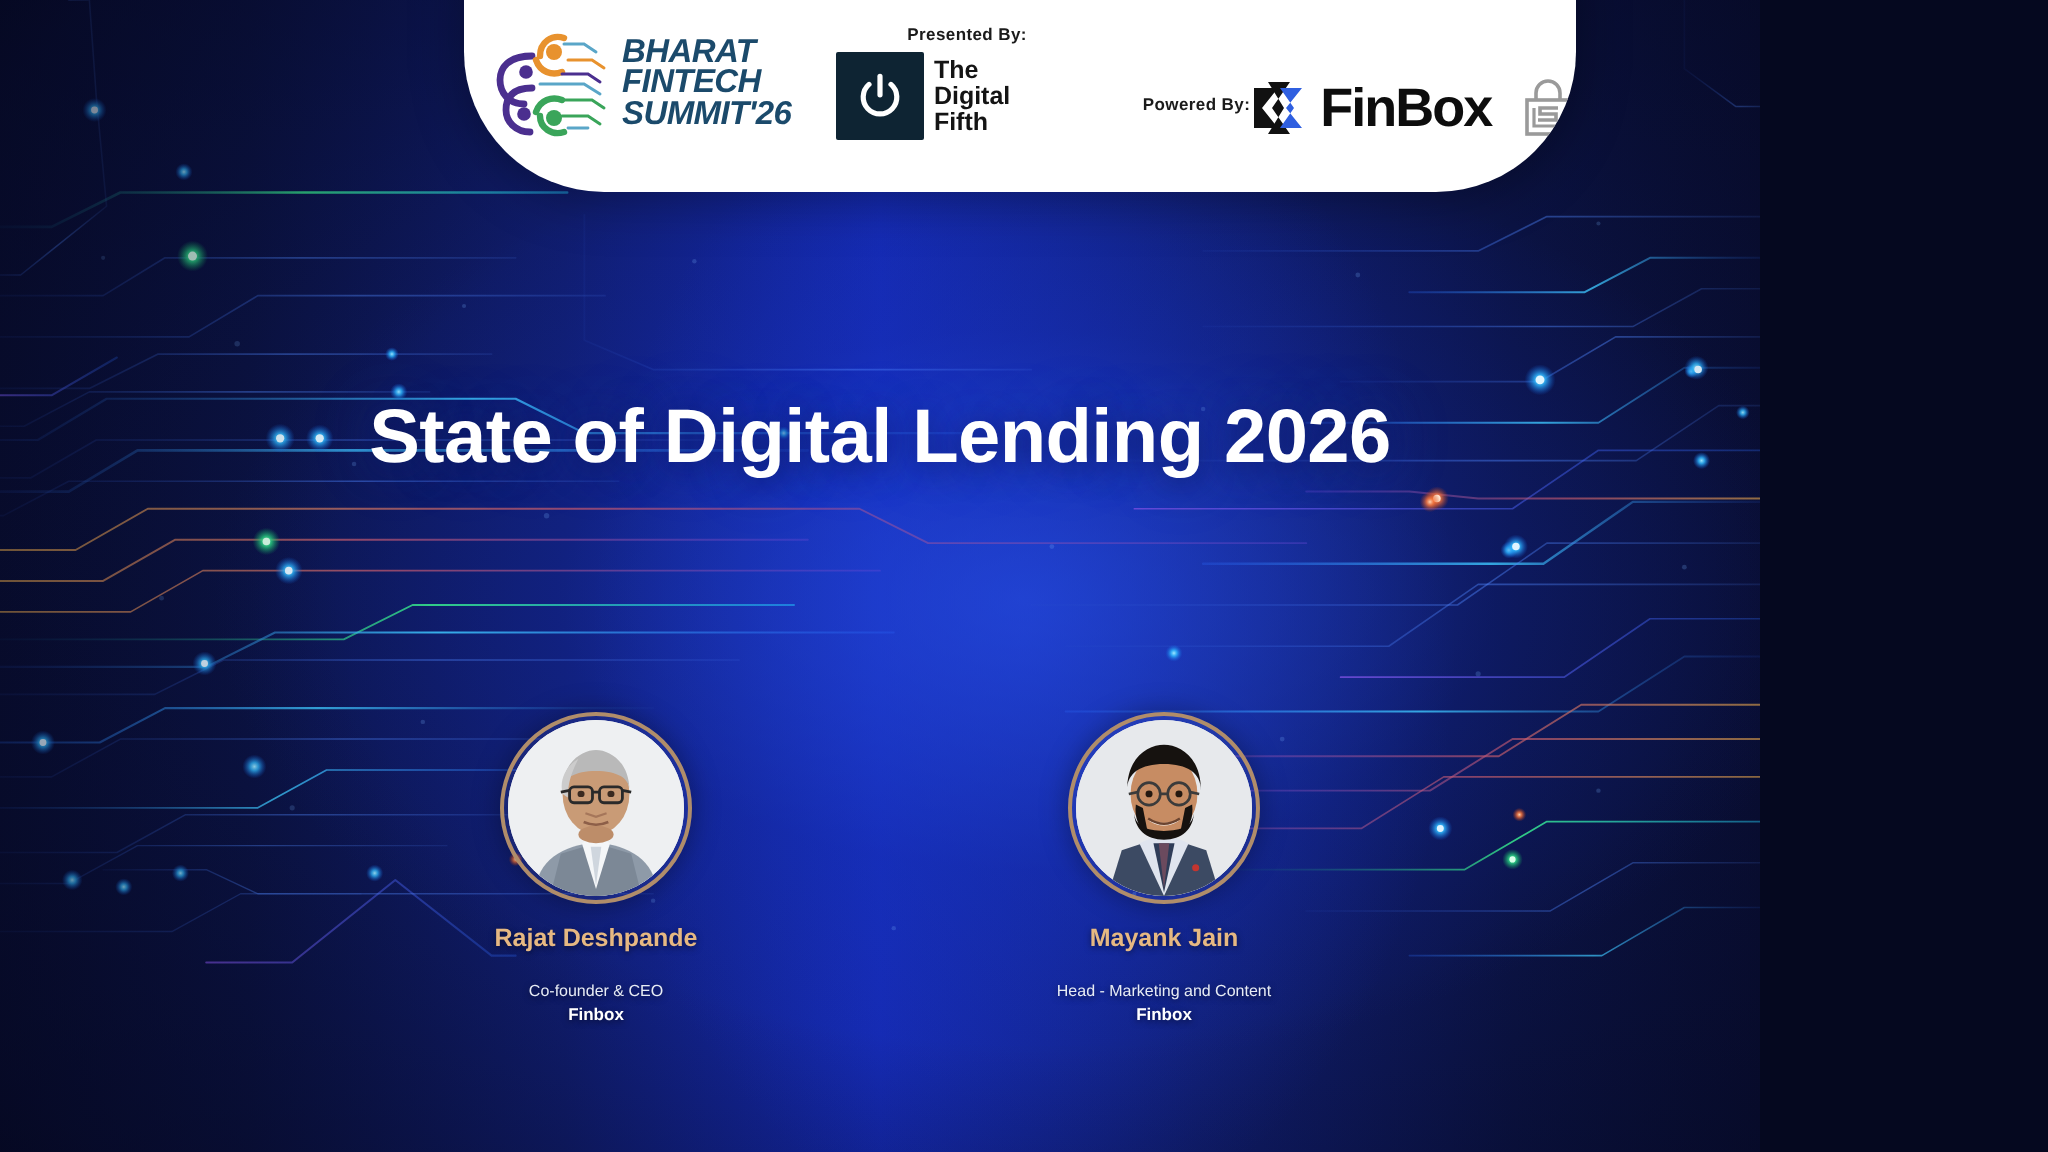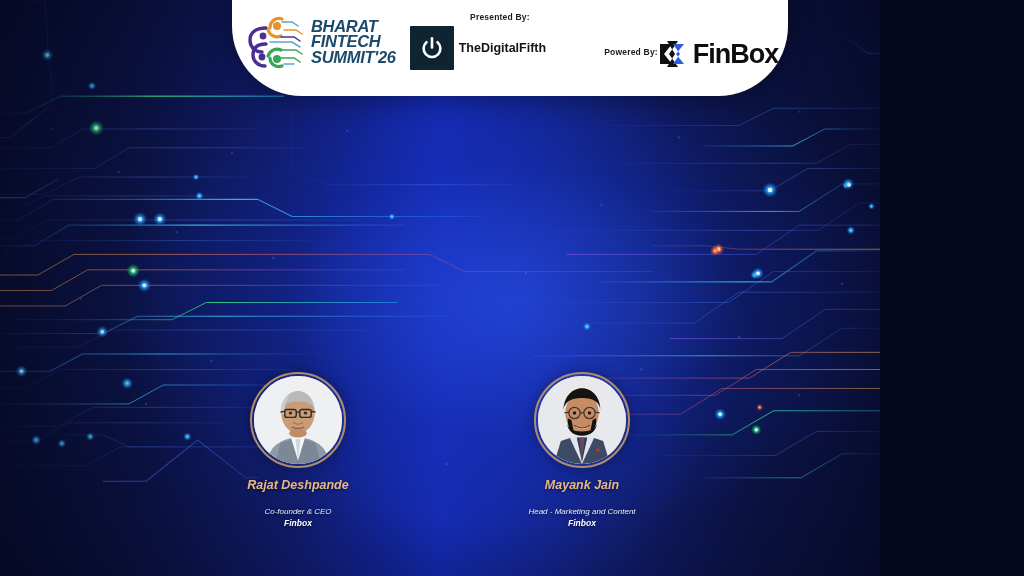--- a/index.html
+++ b/index.html
@@ -58,21 +58,21 @@
     letter-spacing:-0.3px; font-style:italic;
   }
 
   
   .tdf { display:flex; align-items:center; gap:5px; }
   .tdf-mark {
     width:44px; height:44px; background:#0e2433;
     display:flex; align-items:center; justify-content:center;
     border-radius:1px;
   }
-  .tdf-words { display:flex; flex-direction:row; line-height:1.04;justify-content:space-between; }
+  .tdf-words { display:flex; flex-direction:column; line-height:1.04;justify-content:space-between; }
   .tdf-words span { font-weight:bold; font-size:12.5px; color:#141414; }
 
   
   .fb { display:flex; align-items:center; gap:5px; }
   .fb-text { font-weight:bold; font-size:27px; color:#0d0d0d; letter-spacing:-1px; }
 
   
   .sz { display:flex; align-items:center; gap:3px; }
   .sz-text { font-weight:bold; font-size:15px; color:#8a8a8a; letter-spacing:1.2px; }
 
@@ -83,22 +83,22 @@
   #title {
     position:absolute; left:0; right:0; top:198px;
     text-align:center;
     font-size:38px; font-weight:bold; color:#ffffff;
     letter-spacing:-0.3px;
     text-shadow:0 2px 16px rgba(10,20,90,0.85), 0 0 34px rgba(80,130,255,0.30);
   }
 
   
   #speakers {
-    position:absolute; left:0; right:0; top:372px;
-    display:flex; justify-content:center; gap:84px;font-style:italic;
+    position:absolute; left:0; right:0; top:356px;
+    display:flex; justify-content:center; gap:84px;
   }
   .speaker { width:200px; display:flex; flex-direction:column; align-items:center; }
   .avatar-ring {
     width:96px; height:96px; border-radius:50%;
     border:2.5px solid #b08d6a;
     padding:2px; background:rgba(255,255,255,0.04);
     box-shadow:0 0 14px rgba(0,0,0,0.35);
   }
   .avatar {
     width:100%; height:100%; border-radius:50%;
@@ -380,20 +380,21 @@
               <path d="M7 15 L7 24 L20 24" fill="none" stroke="#9a9a9a" stroke-width="1.6"></path>
             </svg>
             <span class="sz-text">SIGNZY</span>
           </div>
         </div>
       </div>
 
     </div>
   </div>
 
+  <div id="title">State of Digital Lending 2026</div>
 
   <div id="speakers">
 
     <div class="speaker">
       <div class="avatar-ring">
         <div class="avatar">
           <svg viewBox="0 0 100 100" width="100%" height="100%">
             <rect width="100" height="100" fill="#eef0f2"></rect>
             <ellipse cx="50" cy="96" rx="34" ry="26" fill="#8e9aa8"></ellipse>
             <path d="M24 100 L30 76 L50 70 L70 76 L76 100 Z" fill="#7c8896"></path>

